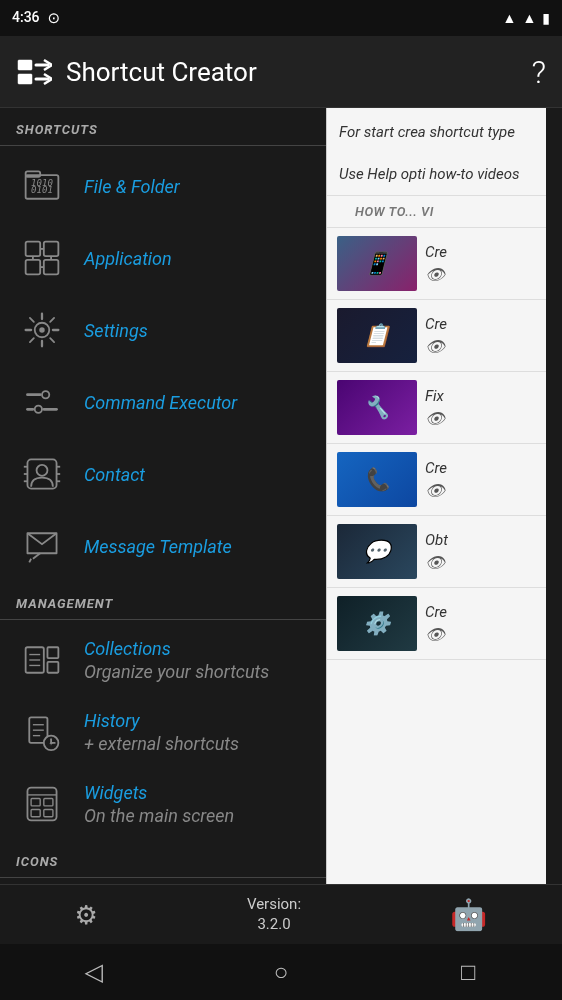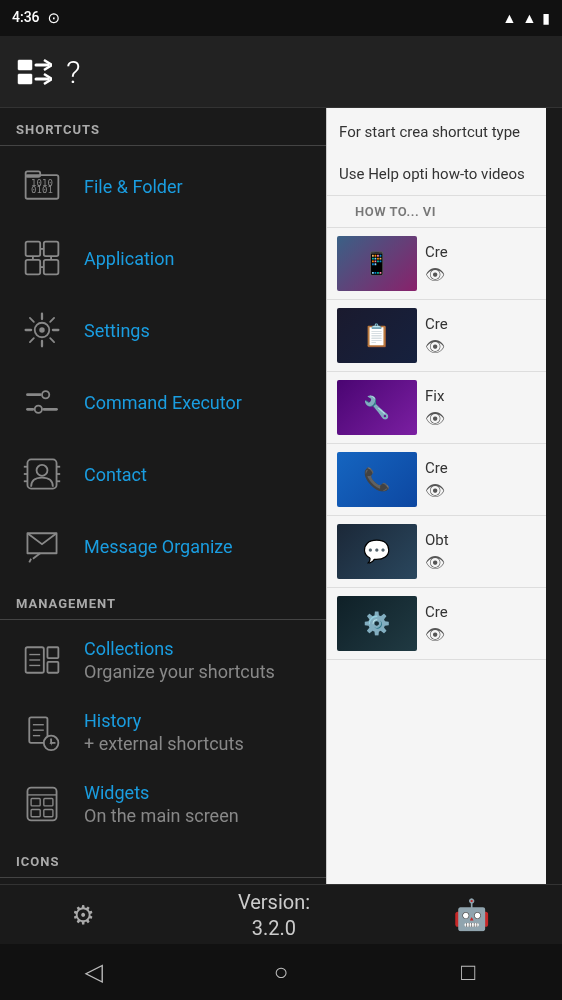--- a/index.html
+++ b/index.html
@@ -182,21 +182,21 @@
       align-items: center;
       cursor: pointer;
       color: #aaa;
       font-size: 12px;
       gap: 2px;
     }
     .bottom-bar-icon { font-size: 26px; }
     .bottom-version {
       text-align: center;
       color: #ccc;
-      font-size: 20px;
+      font-size: 15px;
       line-height: 1.3;
     }
     .bottom-version span { display: block; }
 
     
     .nav-bar {
       background: #111;
       height: 56px;
       display: flex;
       align-items: center;
@@ -242,24 +242,25 @@
   <div class="top-bar-icon">
     <svg width="36" height="36" viewBox="0 0 36 36" fill="none">
       <rect x="2" y="6" width="14" height="10" rx="1" fill="white" stroke="white" stroke-width="0.5"></rect>
       <rect x="2" y="20" width="14" height="10" rx="1" fill="white" stroke="white" stroke-width="0.5"></rect>
       <polyline points="20,11 32,11" stroke="white" stroke-width="3" stroke-linecap="round"></polyline>
       <polyline points="20,25 32,25" stroke="white" stroke-width="3" stroke-linecap="round"></polyline>
       <polyline points="28,6 36,11 28,16" stroke="white" stroke-width="2.5" fill="none" stroke-linejoin="round"></polyline>
       <polyline points="28,20 36,25 28,30" stroke="white" stroke-width="2.5" fill="none" stroke-linejoin="round"></polyline>
     </svg>
   </div>
+  <span class="top-bar-title">Shortcut Creator</span>
   <span class="top-bar-help">?</span>
 </div>
 
-<div style="display:flex; height: calc(1000px - 36px - 72px - 60px - 56px); position:relative;">
+<div style="display:flex; height: calc(1000px - 36px - 72px - 60px - 56px); position:relative;font-style:italic;">
 
   <div class="left-panel scroll-area">
 
     <div class="section-header">SHORTCUTS</div>
 
     <div class="menu-item">
       <div class="menu-icon">
         <svg width="44" height="44" viewBox="0 0 44 44">
           <rect x="4" y="10" width="36" height="26" rx="2" fill="none" stroke="#888" stroke-width="2"></rect>
           <rect x="4" y="6" width="16" height="6" rx="2" fill="none" stroke="#888" stroke-width="2"></rect>
@@ -347,21 +348,21 @@
     <div class="menu-item">
       <div class="menu-icon">
         <svg width="44" height="44" viewBox="0 0 44 44">
           <path d="M6 8 L38 8 L38 30 L6 30 Z" fill="none" stroke="#888" stroke-width="2" stroke-linejoin="round"></path>
           <polyline points="6,8 22,20 38,8" fill="none" stroke="#888" stroke-width="2"></polyline>
           <line x1="12" y1="36" x2="20" y2="30" stroke="#888" stroke-width="2"></line>
           <line x1="10" y1="36" x2="8" y2="40" stroke="#888" stroke-width="2"></line>
         </svg>
       </div>
       <div class="menu-text">
-        <span class="menu-label">Message Organize</span>
+        <span class="menu-label">Message Template</span>
       </div>
     </div>
 
     <div class="section-header">MANAGEMENT</div>
 
     <div class="menu-item">
       <div class="menu-icon">
         <svg width="44" height="44" viewBox="0 0 44 44">
           <rect x="4" y="8" width="20" height="28" rx="2" fill="none" stroke="#888" stroke-width="2"></rect>
           <rect x="28" y="8" width="12" height="12" rx="1" fill="none" stroke="#888" stroke-width="2"></rect>

